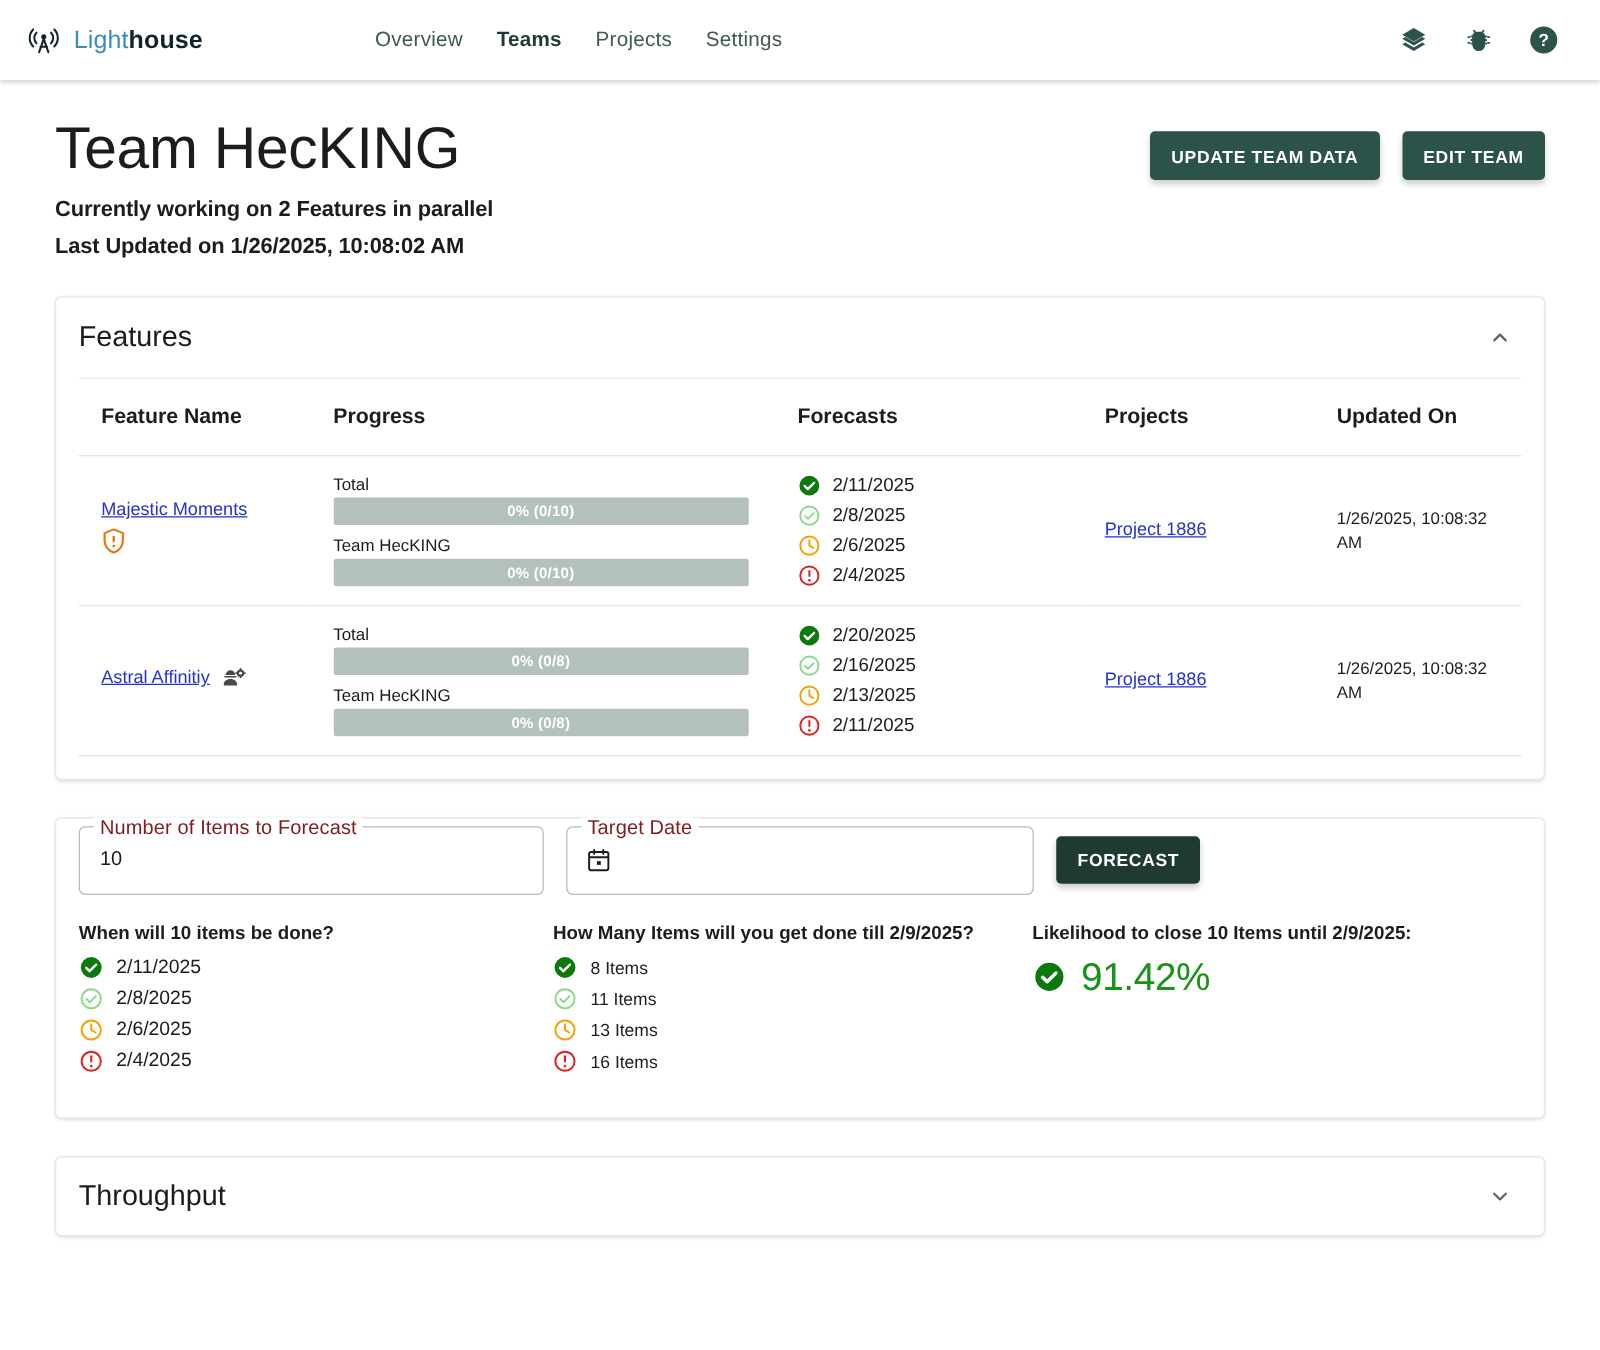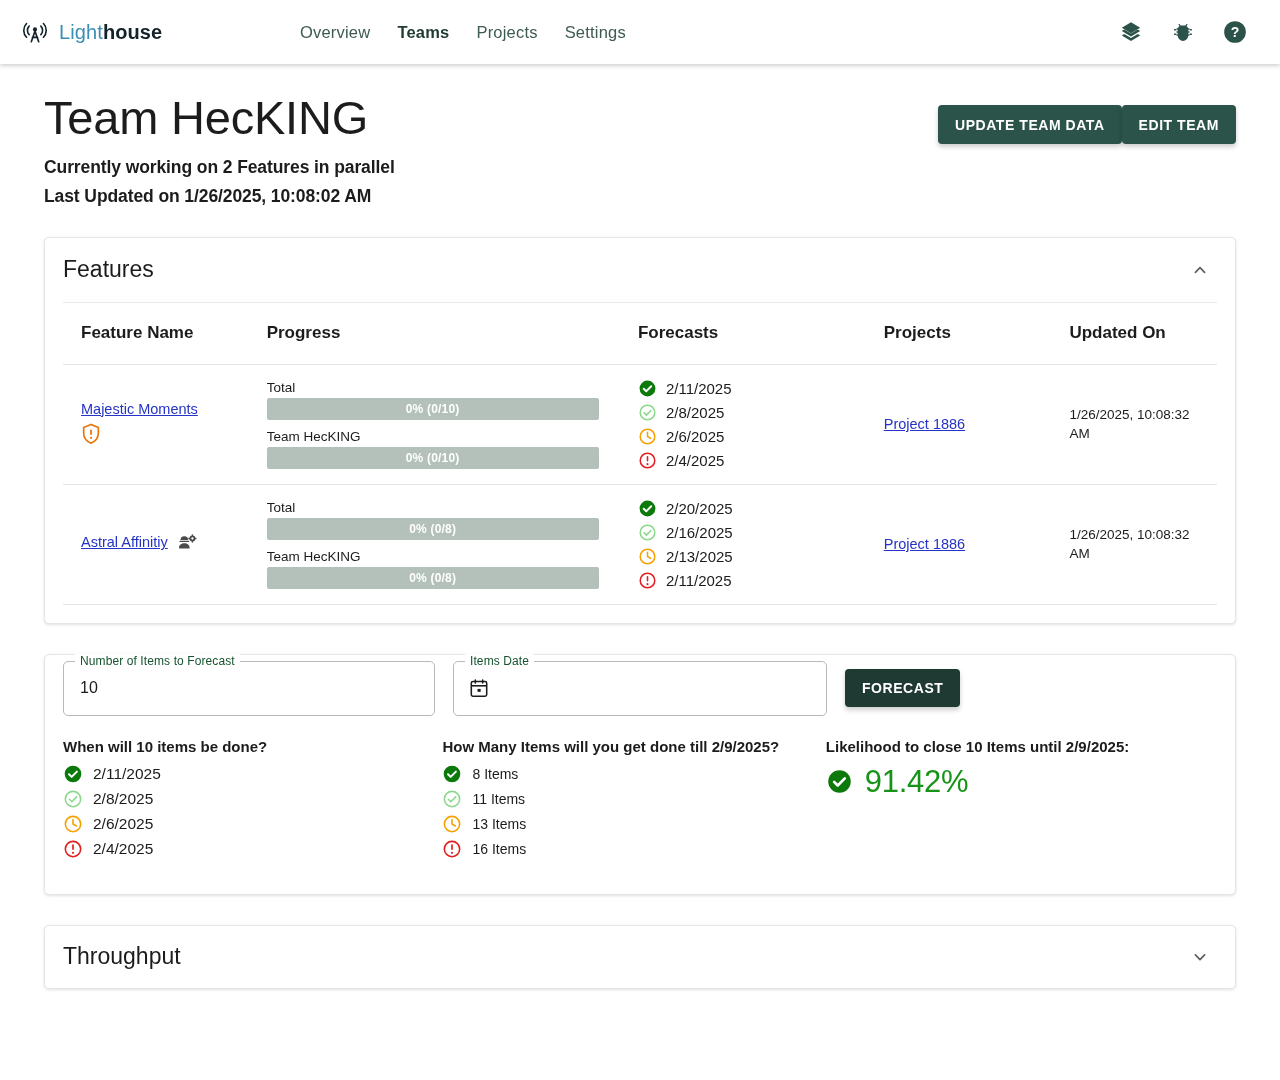--- a/index.html
+++ b/index.html
@@ -35,21 +35,21 @@
   .appicon{ width:26px; height:26px; display:block; cursor:pointer; }
 
   
   .page{ padding:28px 44px 0 44px; }
 
   .headrow{ display:flex; align-items:flex-start; justify-content:space-between; }
   h1.title{ font-size:47px; font-weight:400; margin:0; line-height:1.12; letter-spacing:-.2px; }
   .sub{ font-size:17.5px; font-weight:700; margin-top:12px; letter-spacing:-.1px; }
   .sub2{ font-size:17.5px; font-weight:700; margin-top:8px; letter-spacing:-.1px; }
 
-  .headbtns{ display:flex; margin-top:13px;justify-content:flex-end; }
+  .headbtns{ display:flex; gap:18px; margin-top:13px;justify-content:flex-end; }
   .btn{
     background:#2c5349; color:#fff; border:none; border-radius:4px;
     font-family:"Liberation Sans", sans-serif;
     font-size:14px; font-weight:700; letter-spacing:.55px;
     padding:0 17px; height:39px; cursor:pointer;
     box-shadow:0 3px 5px rgba(0,0,0,.2);
     display:inline-flex; align-items:center;
   }
 
   
@@ -107,21 +107,21 @@
 
   
   .fcgrid{ display:flex; gap:18px; align-items:flex-start; padding:6px 0 0 0; }
   .field{
     position:relative; border:1px solid #b9b9b9; border-radius:5px;
     height:55px; display:flex; align-items:center; padding:0 14px;
     background:#fff;
   }
   .field-legend{
     position:absolute; top:-8px; left:11px; background:#fff; padding:0 5px;
-    font-size:12px; color:#14532d; letter-spacing:.1px;
+    font-size:16px; color:#7f1d1d; letter-spacing:.1px;
   }
   .field input{
     border:none; outline:none; font-family:"Liberation Sans", sans-serif;
     font-size:16px; color:#1c1c1c; width:100%; background:transparent;
   }
   .f-items{ width:372px; }
   .f-date{ width:374px; }
   .cal-ico{ width:22px; height:22px; flex:0 0 22px; cursor:pointer; }
   .btn-forecast{
     background:#1e3a32; color:#fff; border:none; border-radius:4px;
@@ -371,21 +371,21 @@
 
   <div class="card">
     <div class="card-body">
 
       <div class="fcgrid">
         <div class="field f-items">
           <span class="field-legend">Number of Items to Forecast</span>
           <input value="10" style="">
         </div>
         <div class="field f-date">
-          <span class="field-legend">Items Date</span>
+          <span class="field-legend">Target Date</span>
           <svg class="cal-ico" viewBox="0 0 24 24">
             <rect x="3.6" y="5" width="16.8" height="16" rx="1.8" fill="none" stroke="#1c1c1c" stroke-width="1.7"></rect>
             <path d="M3.6 9.6h16.8" stroke="#1c1c1c" stroke-width="1.7"></path>
             <path d="M8 3.2v3.4M16 3.2v3.4" stroke="#1c1c1c" stroke-width="1.7" stroke-linecap="round"></path>
             <rect x="10.4" y="13" width="3.4" height="3.2" fill="#1c1c1c"></rect>
           </svg>
         </div>
         <button class="btn-forecast">FORECAST</button>
       </div>
 

